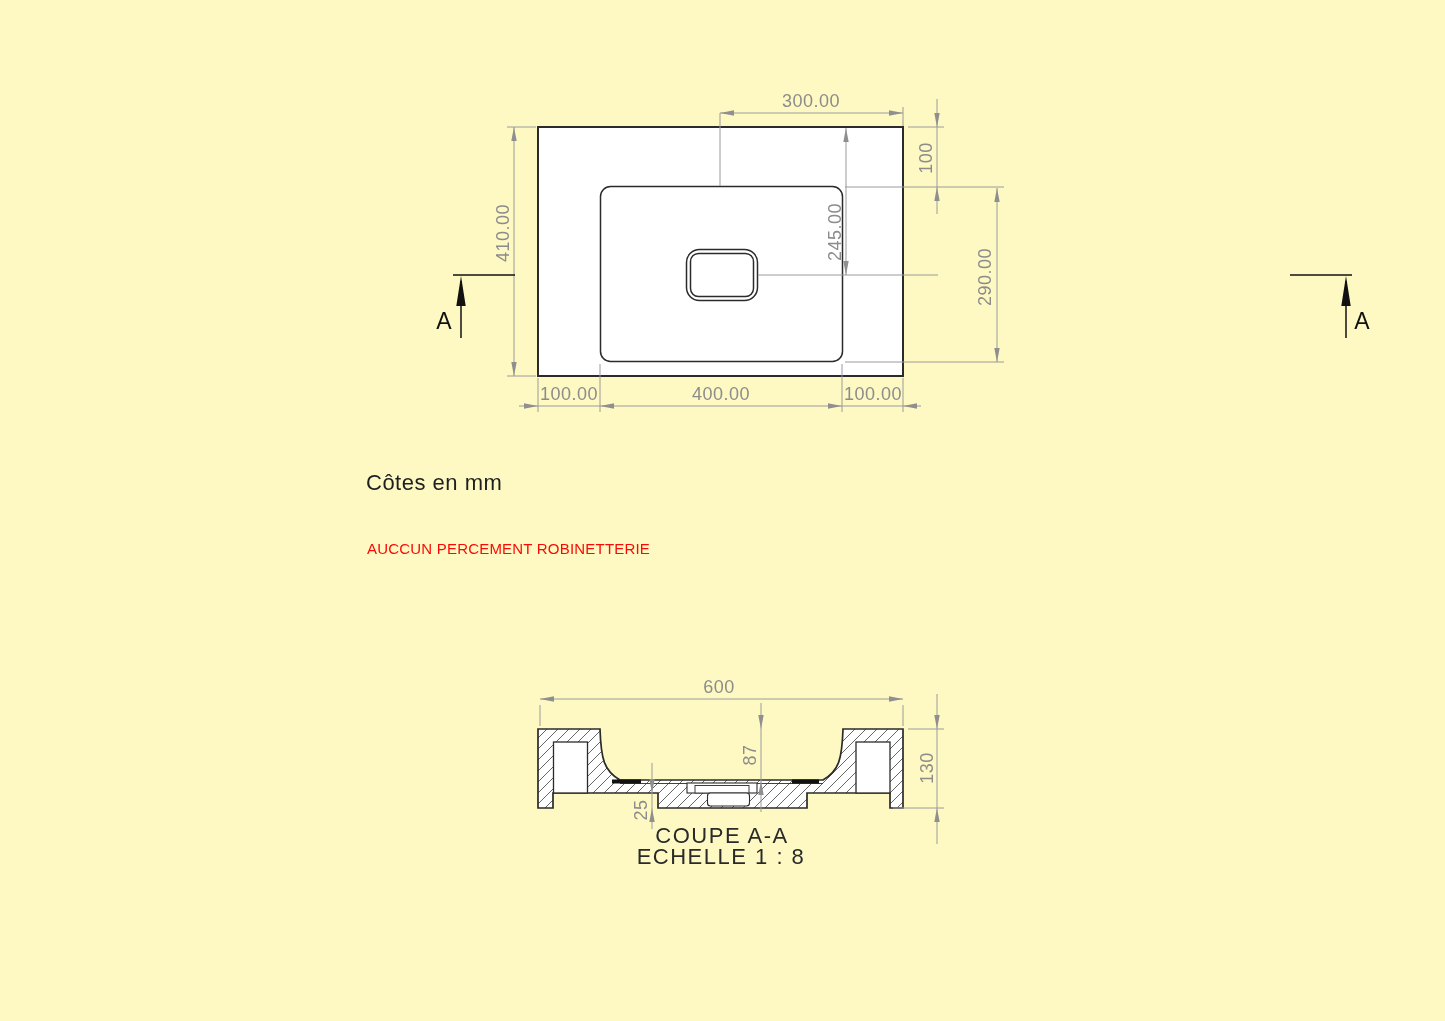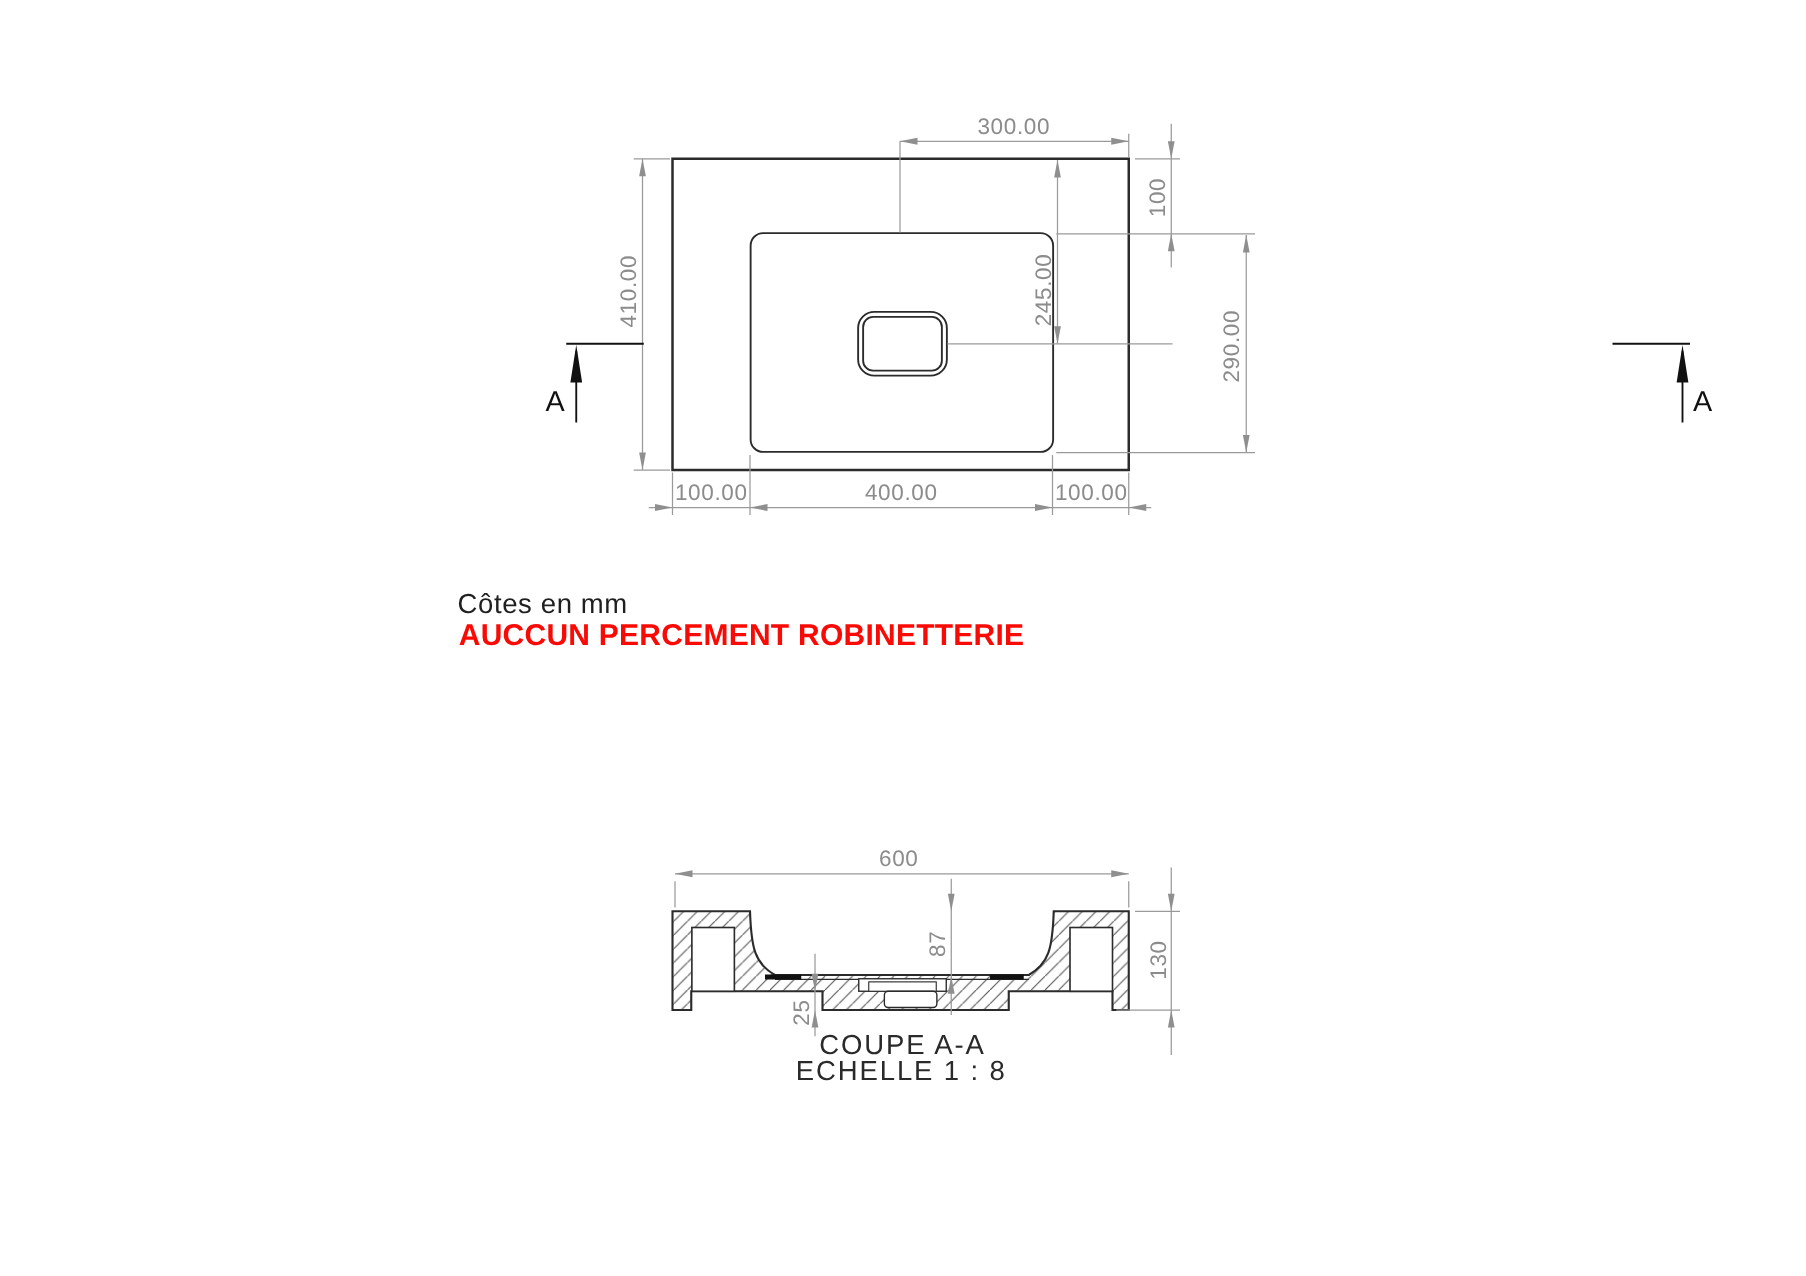--- a/index.html
+++ b/index.html
@@ -1,34 +1,34 @@
 <!DOCTYPE html>
 <html><head>
 <meta charset="utf-8">
 <style>
   html,body{margin:0;padding:0;background:#e8e8e8;}
   #canvas{
     position:relative;
     width:1445px;height:1021px;
-    background:#ffffff;
+    background:#fef9c3;
     font-family:"Liberation Sans", sans-serif;
     overflow:hidden;
   }
   #drawing{position:absolute;left:0;top:0;}
   .outline{fill:none;stroke:#2b2b2b;stroke-width:1.5;}
   .dimline{stroke:#9a9a9a;stroke-width:1;fill:none;}
   .dimarrow{fill:#8f8f8f;stroke:none;}
   .dimtext{font-family:"Liberation Sans",sans-serif;font-size:18px;fill:#8c8c8c;letter-spacing:0.5px;}
   .sectext{font-family:"Liberation Sans",sans-serif;font-size:22px;fill:#2a2a2a;letter-spacing:1.5px;}
   .seclabel{font-family:"Liberation Sans",sans-serif;font-size:23px;fill:#111;}
   .cutline{stroke:#111;stroke-width:1.5;fill:none;}
   .cutarrow{fill:#111;stroke:none;}
   .note{position:absolute;white-space:nowrap;text-align:right;}
   #note-units{left:366px;top:470px;font-size:22px;color:#1f1f1f;letter-spacing:0.5px;}
-  #note-warning{left:367px;top:495px;font-size:24px;font-weight:bold;color:#fa0a05;letter-spacing:0.2px;}
+  #note-warning{left:367px;top:540px;font-size:15px;font-weight:normal;color:#fa0a05;letter-spacing:0.2px;}
 </style>
 </head>
 <body>
 
 <div id="canvas">
 
   <svg id="drawing" width="1445" height="1021" viewBox="0 0 1445 1021" xmlns="http://www.w3.org/2000/svg">
     <defs>
       <pattern id="hatch" patternUnits="userSpaceOnUse" width="11" height="11">
         <rect width="11" height="11" fill="#ffffff"></rect>

